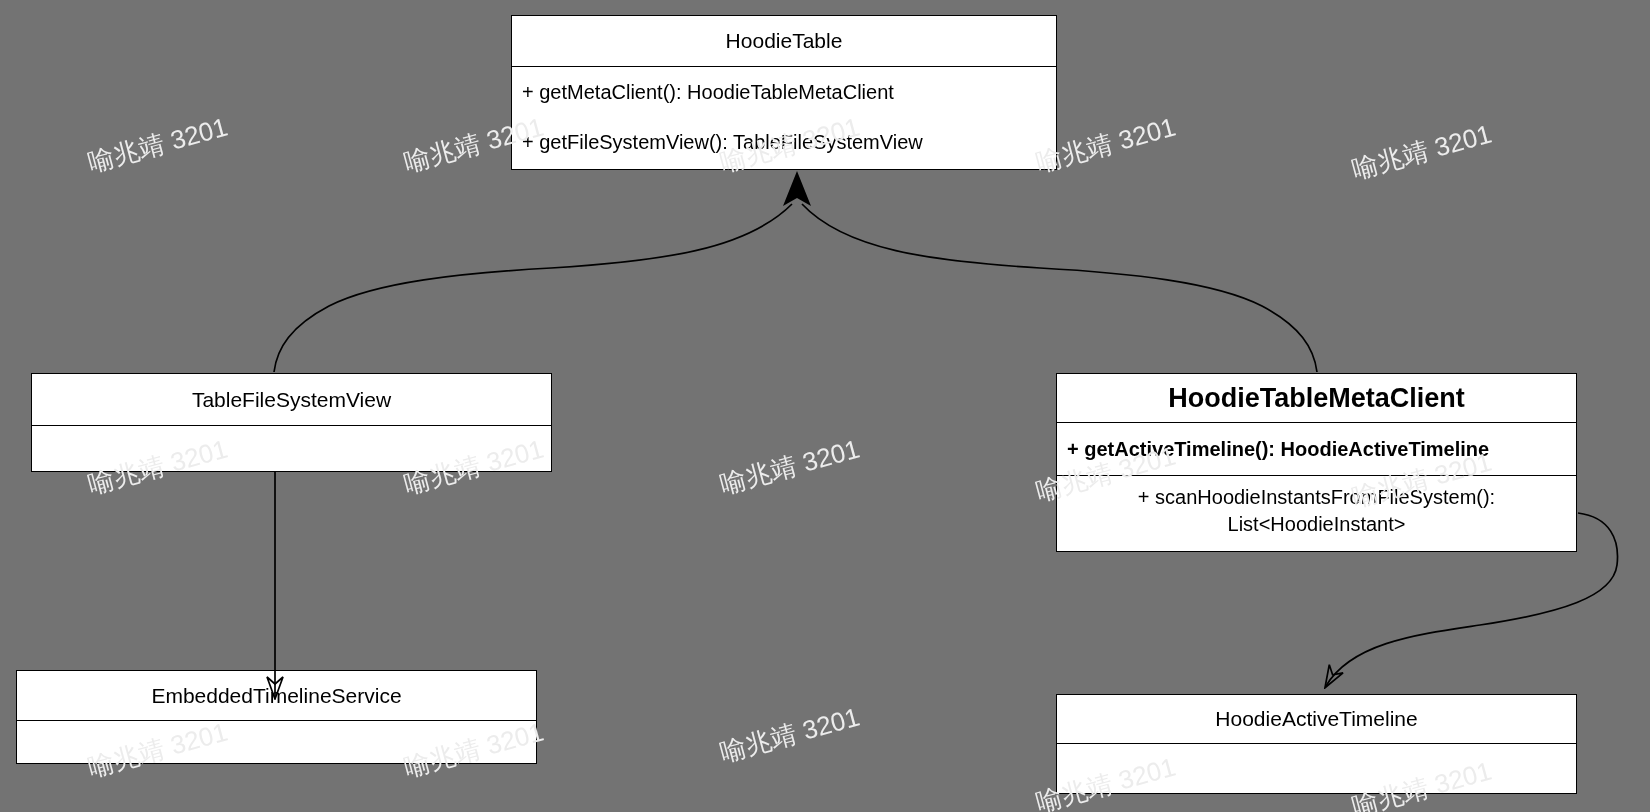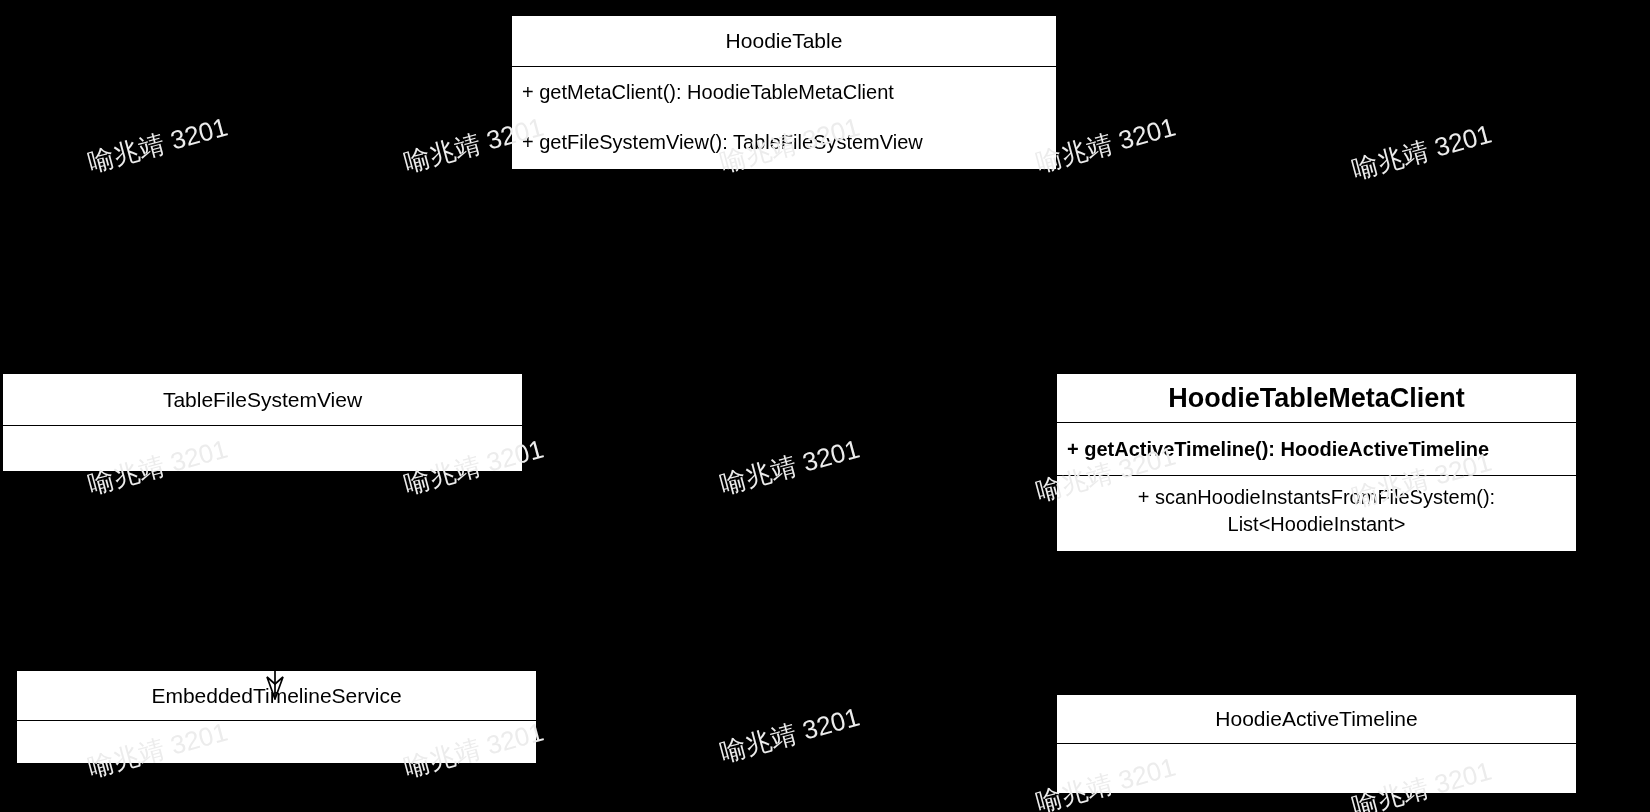--- a/index.html
+++ b/index.html
@@ -1,19 +1,19 @@
 <!DOCTYPE html>
 <html><head>
 <meta charset="utf-8">
 <style>
   html,body{margin:0;padding:0;background:#ffffff;}
   #canvas{
     position:relative;
     width:1650px;height:812px;
-    background:#000000;
+    background:#737373;
     overflow:hidden;
     font-family:"Liberation Sans","DejaVu Sans",sans-serif;
     color:#000;
   }
   .uml{
     position:absolute;
     box-sizing:border-box;
     background:#ffffff;
     border:1.4px solid #000000;
     display:flex;
@@ -76,21 +76,21 @@
 <div id="canvas">
 
   <div class="uml" style="left:511px;top:15px;width:546px;height:155px;">
     <div class="uml-title" style="height:51px;">HoodieTable</div>
     <div class="uml-body">
       <div class="m h50">+ getMetaClient(): HoodieTableMetaClient</div>
       <div class="m h50">+ getFileSystemView(): TableFileSystemView</div>
     </div>
   </div>
 
-  <div class="uml" style="left:2px;top:373px;width:521px;height:99px;">
+  <div class="uml" style="left:31px;top:373px;width:521px;height:99px;">
     <div class="uml-title" style="height:52px;">TableFileSystemView</div>
     <div class="uml-body"></div>
   </div>
 
   <div class="uml" style="left:1056px;top:373px;width:521px;height:179px;">
     <div class="uml-title bold" style="height:49px;">HoodieTableMetaClient</div>
     <div class="uml-body">
       <div class="m bold" style="height:53px;border-bottom:1.4px solid #000;">+ getActiveTimeline(): HoodieActiveTimeline</div>
       <div class="m wrap" style="height:77px;">+ scanHoodieInstantsFromFileSystem(): List&lt;HoodieInstant&gt;</div>
     </div>

